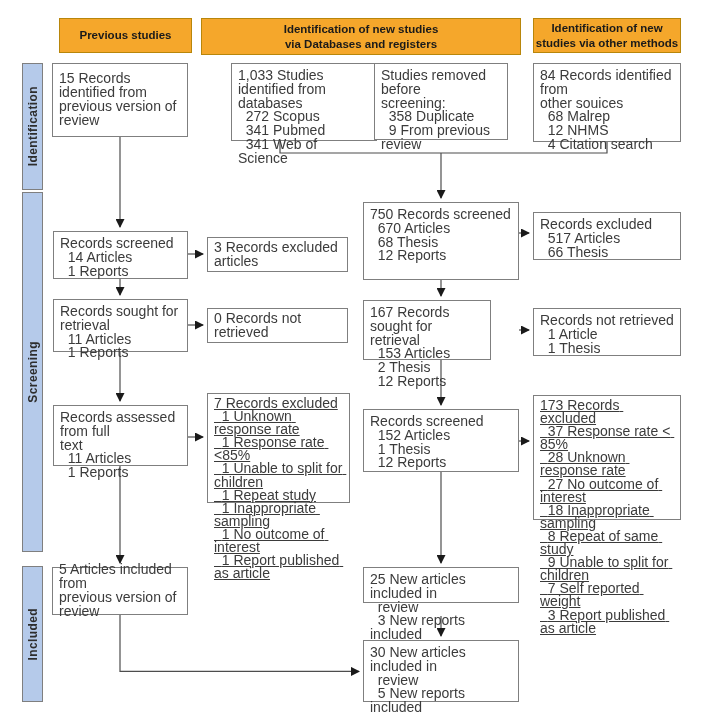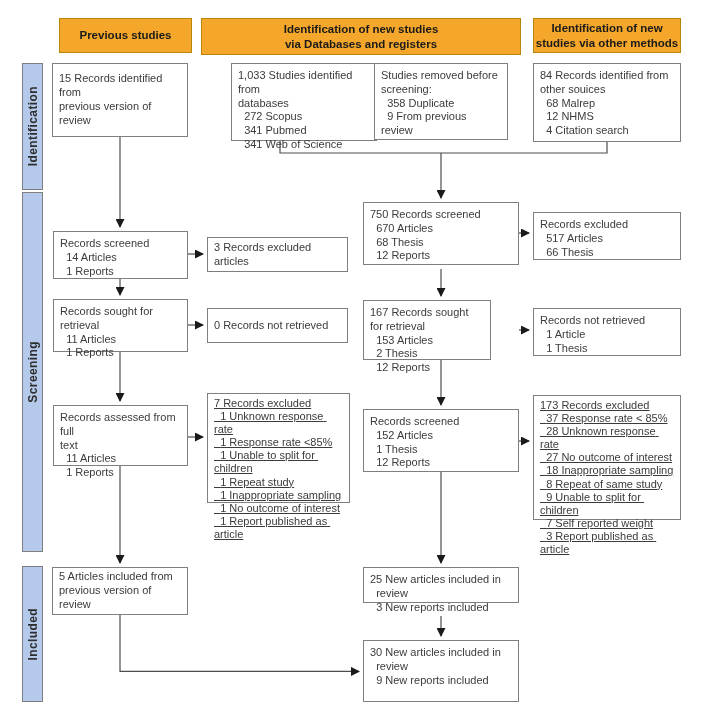--- a/index.html
+++ b/index.html
@@ -22,21 +22,21 @@
     display:flex; align-items:center; justify-content:center;
   }
   .stage span {
     writing-mode:vertical-rl; transform:rotate(180deg);
     font-weight:bold; font-size:12px; color:#2e2e2e; letter-spacing:0.4px;
     white-space:nowrap;
   }
   .box {
     position:absolute; box-sizing:border-box;
     background:#ffffff; border:1px solid #7F7F7F;
-    font-size:11px; color:#3b3b3b; padding:5px 6px;
+    font-size:14px; color:#3b3b3b; padding:5px 6px;
   }
   .box .txt { white-space:pre-wrap; line-height:13.8px; }
   .box.tight .txt { line-height:13.1px;text-decoration:underline; }
   .box.tight { padding-top:3px; }
   .box.vcenter { display:flex; align-items:center; }
 </style>
 </head>
 <body>
 
 <div class="canvas">
@@ -113,21 +113,21 @@
   </div>
 
   <div class="box" style="left:53px; top:231px; width:135px; height:48px;">
     <div class="txt">Records screened
   14 Articles
   1 Reports</div>
   </div>
   <div class="box vcenter" style="left:207px; top:237px; width:141px; height:35px;">
     <div class="txt">3 Records excluded articles</div>
   </div>
-  <div class="box" style="left:363px; top:202px; width:156px; height:63px;">
+  <div class="box" style="left:363px; top:202px; width:156px; height:78px;">
     <div class="txt">750 Records screened
   670 Articles
   68 Thesis
   12 Reports</div>
   </div>
   <div class="box" style="left:533px; top:212px; width:148px; height:48px;">
     <div class="txt">Records excluded
   517 Articles
   66 Thesis</div>
   </div>
@@ -191,16 +191,16 @@
 previous version of review</div>
   </div>
   <div class="box" style="left:363px; top:567px; width:156px; height:36px;">
     <div class="txt">25 New articles included in
   review
   3 New reports included</div>
   </div>
   <div class="box" style="left:363px; top:640px; width:156px; height:62px;">
     <div class="txt">30 New articles included in
   review
-  9 New reports included</div>
+  5 New reports included</div>
   </div>
 
 </div>
 
 </body></html>

